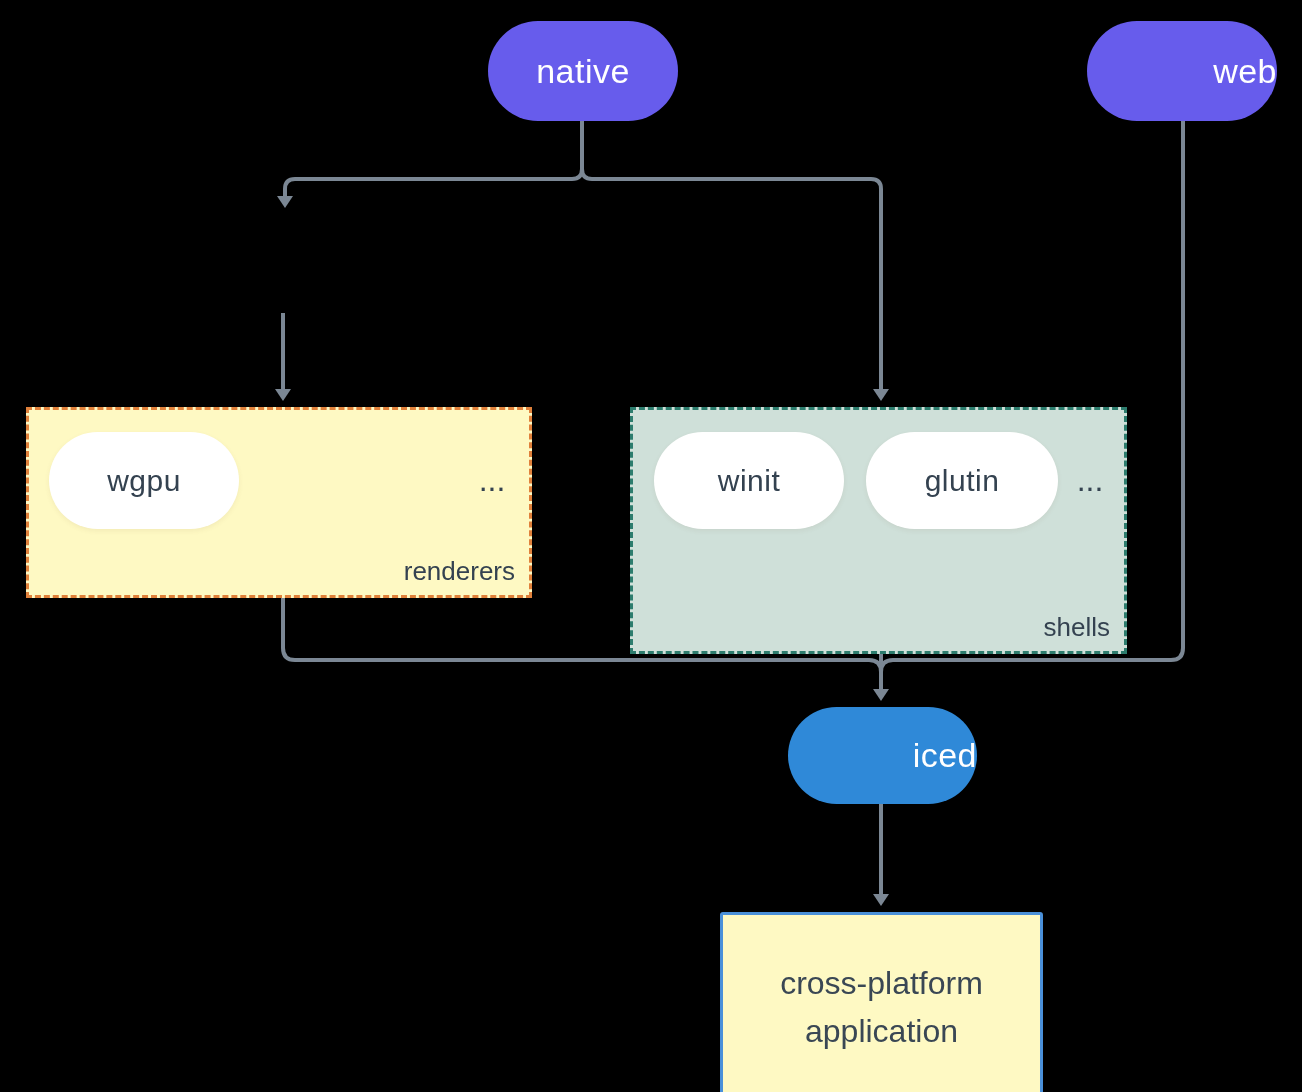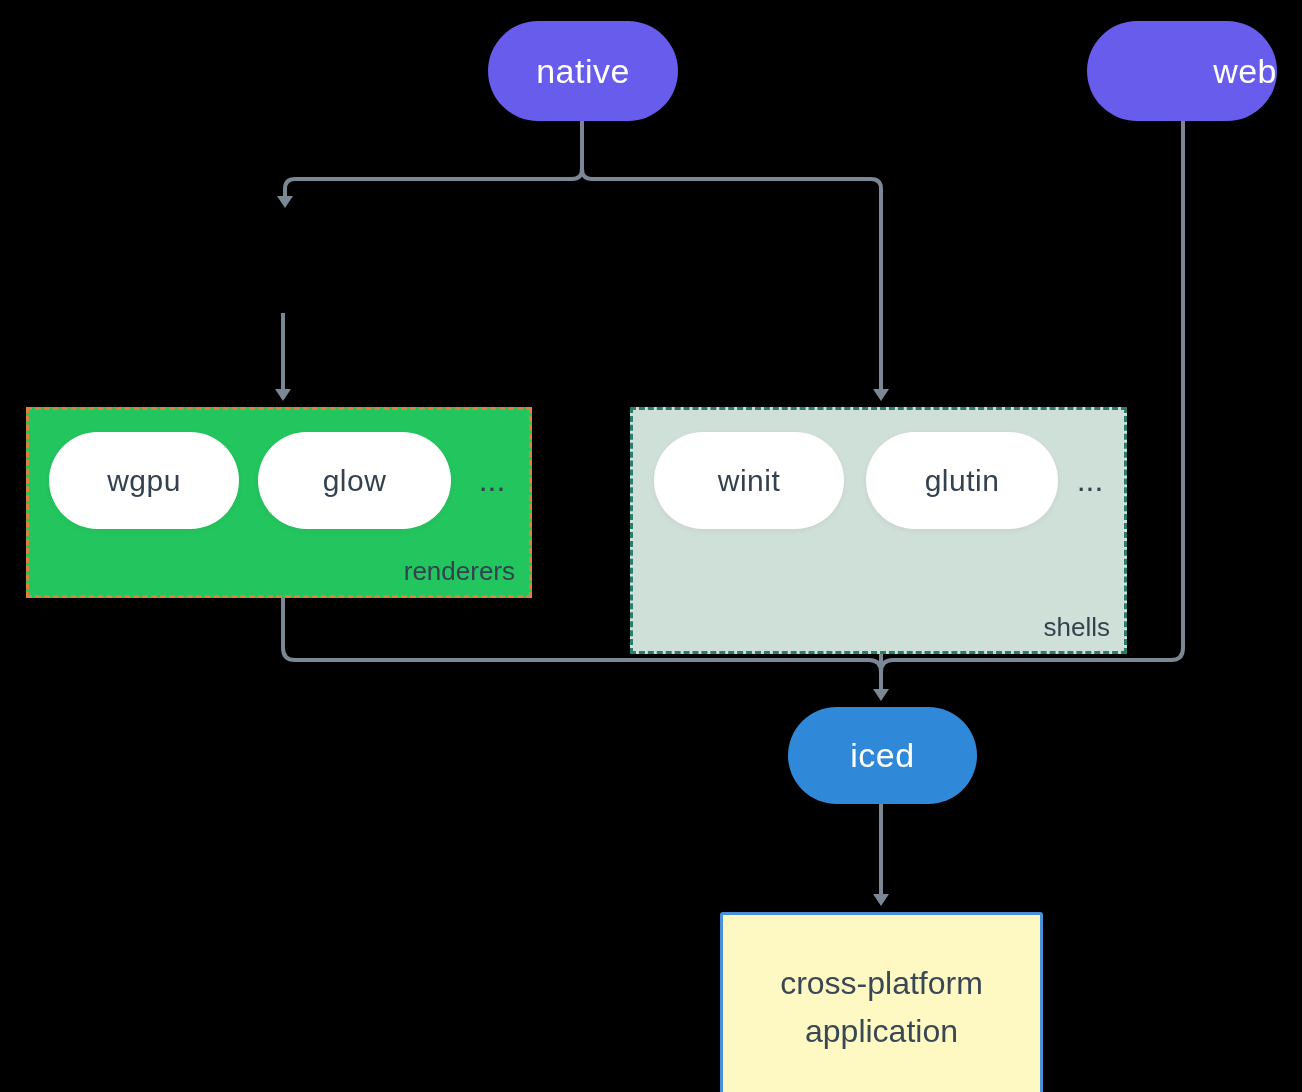--- a/index.html
+++ b/index.html
@@ -22,35 +22,35 @@
     border-radius: 60px;
     display: flex;
     align-items: center;
     justify-content: center;
     font-size: 34px;
     z-index: 2;
     letter-spacing: 0.5px;
   }
   .pill-purple { background: #675CEC; color: #ffffff; }
   .pill-orange { background: #E0813B; color: #ffffff; }
-  .pill-blue   { background: #2F89D8; color: #ffffff; }
+  .pill-blue   { background: #2F89D8; color: #ffffff; justify-content: flex-end; }
   .pill-white  { background: #ffffff; color: #344250; box-shadow: 0 2px 5px rgba(120,80,50,0.08); }
 
   #node-native   { left: 488px;  top: 21px;  width: 190px; height: 100px; }
   #node-web      { left: 1087px; top: 21px;  width: 190px; height: 100px; justify-content: flex-end; }
   #node-graphics { left: 186px;  top: 214px; width: 192px; height: 99px; }
   #node-iced     { left: 788px;  top: 707px; width: 189px; height: 97px; }
 
   .group {
     position: absolute;
     z-index: 2;
   }
   #group-renderers {
     left: 26px; top: 407px; width: 506px; height: 191px;
-    background: #22c55e;
+    background: #fef9c3;
     border: 3px dashed #E0813B;
     box-sizing: border-box;
   }
   #group-shells {
     left: 630px; top: 407px; width: 497px; height: 247px;
     background: #CFE0D9;
     border: 3px dashed #2D7D6E;
     box-sizing: border-box;
   }
   .group .pill { font-size: 30px; }
@@ -120,23 +120,20 @@
 
   <div id="node-web" class="pill pill-purple">
     <span>web</span>
   </div>
 
 
   <div id="group-renderers" class="group">
     <div id="node-wgpu" class="pill pill-white">
       <span>wgpu</span>
     </div>
-    <div id="node-glow" class="pill pill-white">
-      <span>glow</span>
-    </div>
     <div id="renderers-ellipsis" class="ellipsis">
       <span>...</span>
     </div>
     <div class="group-label">renderers</div>
   </div>
 
   <div id="group-shells" class="group">
     <div id="node-winit" class="pill pill-white">
       <span>winit</span>
     </div>

